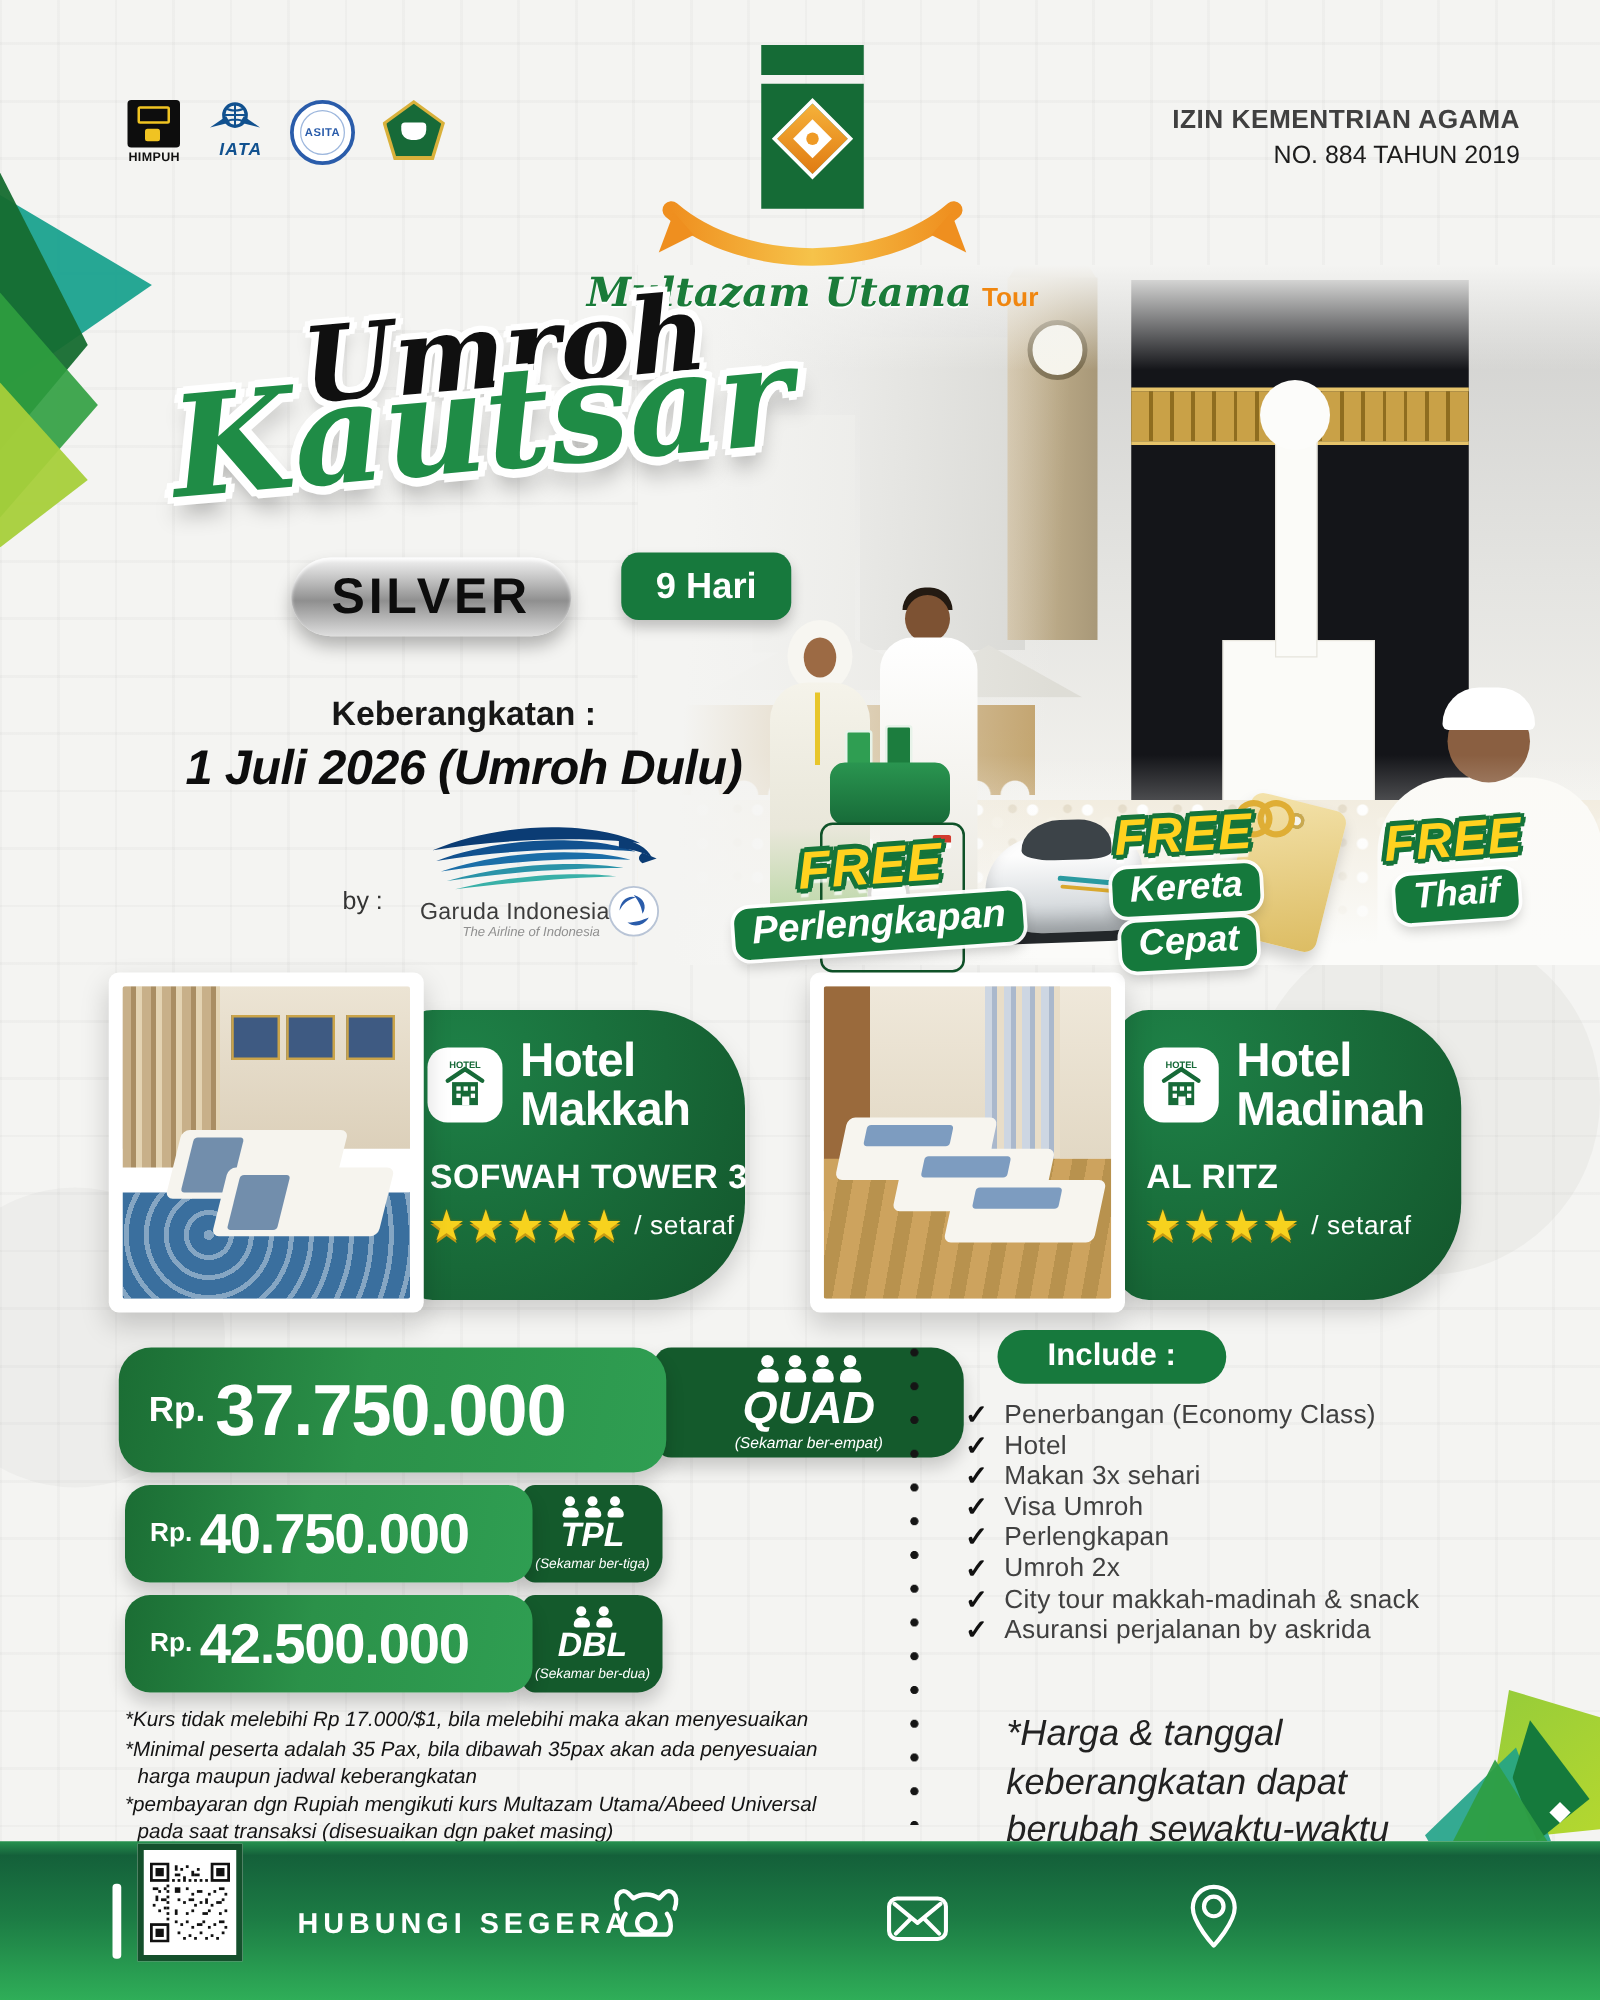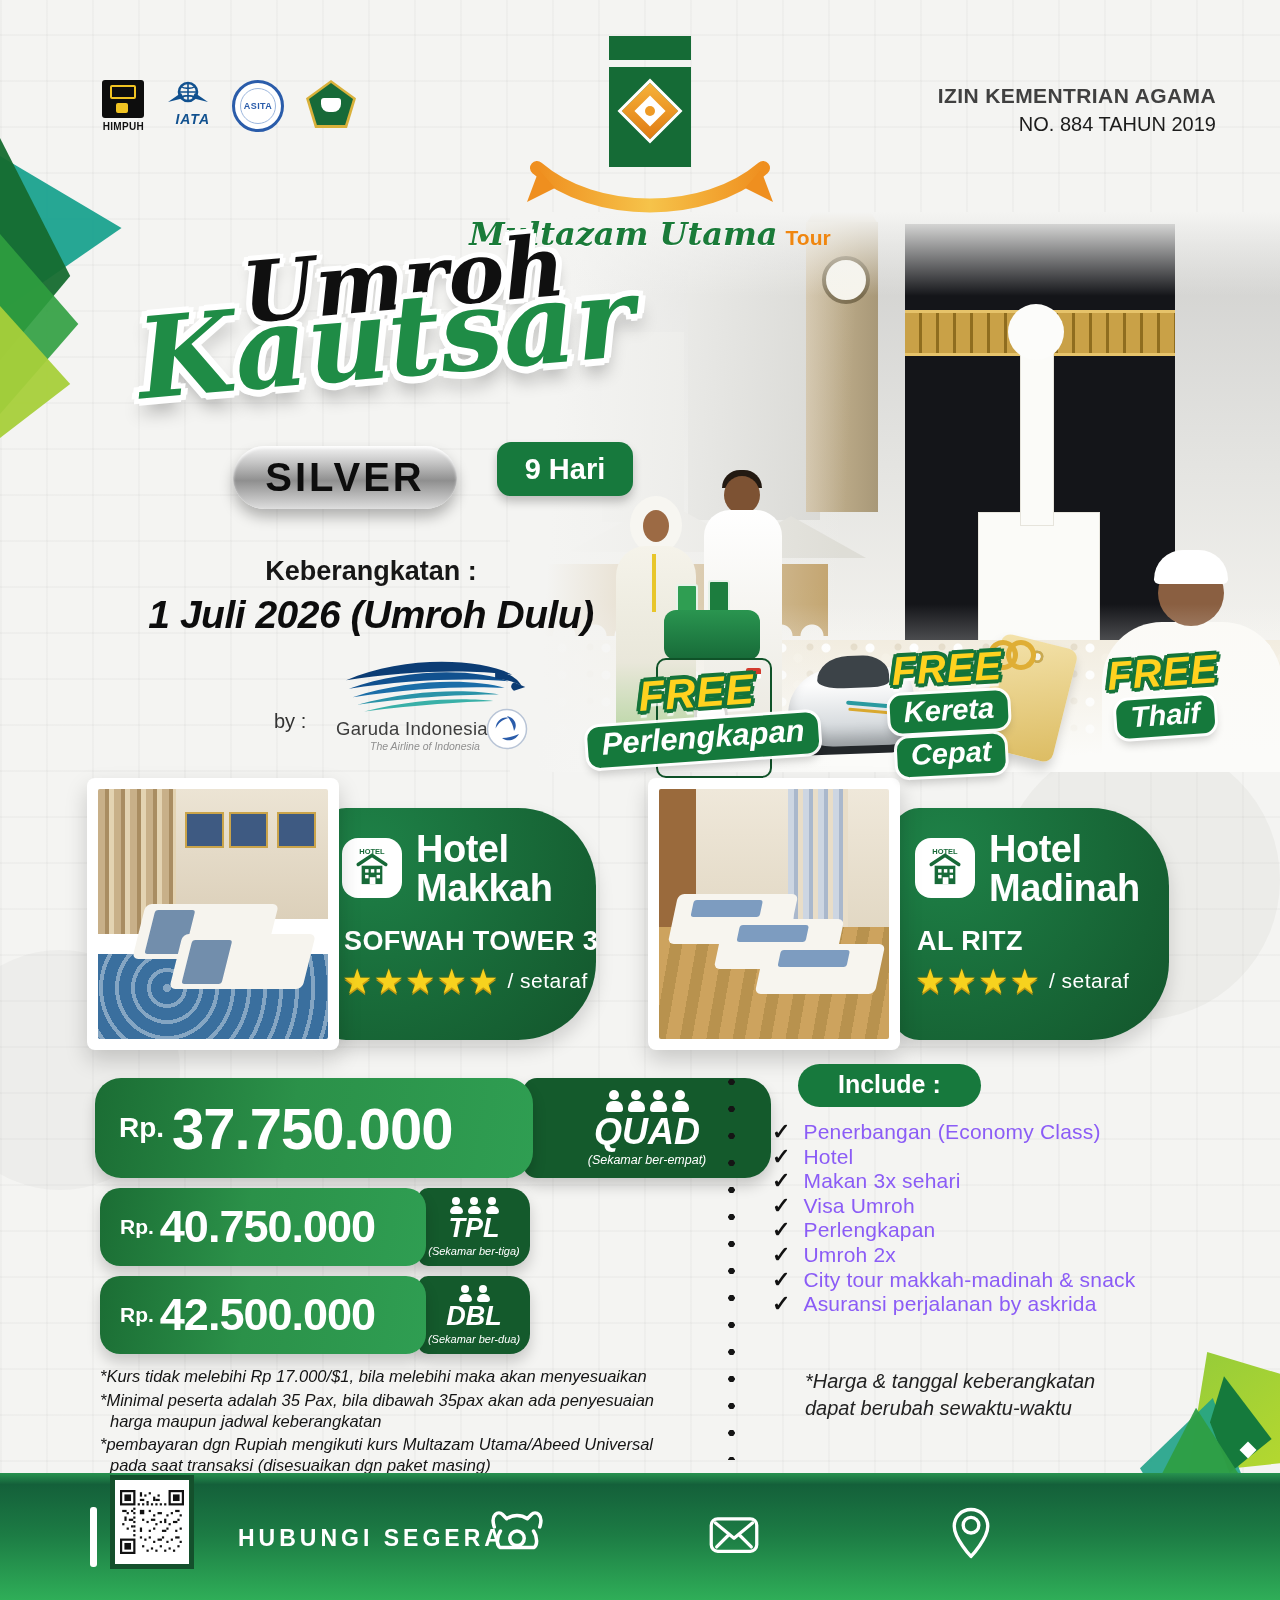--- a/index.html
+++ b/index.html
@@ -255,21 +255,21 @@
   .persons{display:flex;justify-content:center;}
   .person{position:relative;display:inline-block;margin:0 2.5px;}
   .person::before{content:"";position:absolute;top:0;left:50%;transform:translateX(-50%);
     border-radius:50%;background:#fff;}
   .person::after{content:"";position:absolute;bottom:0;left:0;right:0;background:#fff;
     border-radius:7px 7px 3px 3px;}
   .room-type{font-weight:800;font-style:italic;color:#fff;line-height:1;}
   .room-note{font-style:italic;color:#fff;margin-top:3px;white-space:nowrap;}
   .pr-1{left:95px;top:1078px;width:581px;height:100px;}
   .pr-1 .price-main{left:0;top:0;width:438px;height:100px;border-radius:26px;padding-left:24px;box-sizing:border-box;}
-  .pr-1 .price-side{left:428px;top:0;width:248px;height:100px;border-radius:14px 26px 26px 14px;}
+  .pr-1 .price-side{left:428px;top:0;width:248px;height:88px;border-radius:14px 26px 26px 14px;}
   .pr-1 .rp{font-size:28px;margin-right:8px;}
   .pr-1 .amount{font-size:58px;}
   .pr-1 .person{width:17px;height:22px;}
   .pr-1 .person::before{width:10px;height:10px;}
   .pr-1 .person::after{height:11px;}
   .pr-1 .room-type{font-size:36px;margin-top:2px;}
   .pr-1 .room-note{font-size:12.5px;}
   .pr-2,.pr-3{left:100px;width:430px;height:78px;}
   .pr-2{top:1188px;} .pr-3{top:1276px;}
   .pr-2 .price-main,.pr-3 .price-main{left:0;top:0;width:326px;height:78px;border-radius:20px;padding-left:20px;box-sizing:border-box;}
@@ -286,28 +286,28 @@
   .dotline{position:absolute;left:728px;top:1078px;width:7px;height:382px;z-index:2;
     background-image:radial-gradient(circle 3px at 3.5px 4px,#151515 3px,transparent 3.5px);
     background-size:7px 27px;background-repeat:repeat-y;}
   .include{position:absolute;left:752px;top:1064px;width:470px;z-index:2;}
   .include-pill{display:inline-block;margin-left:46px;background:#17793d;color:#fff;border-radius:22px;
     padding:6px 40px 8px;font-size:25px;font-weight:800;}
   .include-list{margin-top:13px;}
   .inc-row{display:flex;align-items:flex-start;gap:13px;margin-left:20px;line-height:24.6px;}
   .check{font-size:22px;font-weight:700;color:#111;}
   .check::before{content:"✓";}
-  .inc-label{font-size:21px;font-weight:500;color:#8b5cf6;letter-spacing:.2px;}
+  .inc-label{font-size:21px;font-weight:500;color:#404040;letter-spacing:.2px;}
 
   
   .footnotes{position:absolute;left:100px;top:1366px;width:565px;z-index:2;}
   .footnotes p{margin:0 0 3px;font-size:16.5px;font-style:italic;color:#141414;line-height:1.26;
     padding-left:10px;text-indent:-10px;}
   .disclaimer{position:absolute;left:805px;top:1368px;width:332px;z-index:2;
-    font-size:20px;font-style:italic;font-weight:500;color:#222;line-height:1.33;}
+    font-size:29px;font-style:italic;font-weight:500;color:#222;line-height:1.33;}
 
   
   .deco-br{position:absolute;left:1140px;top:1352px;width:140px;height:121px;z-index:1;}
   .deco-br div{position:absolute;inset:0;}
   .db-light{background:linear-gradient(140deg,#8ec93c,#b5d82f);clip-path:polygon(48% 0,100% 18%,100% 92%,34% 100%);}
   .db-teal{background:#1fa287;clip-path:polygon(0 96%,52% 38%,72% 100%,2% 100%);opacity:.9;}
   .db-dark{background:#157a3c;clip-path:polygon(60% 20%,94% 72%,64% 100%,50% 58%);}
   .db-mid{background:#2e9e45;clip-path:polygon(40% 46%,70% 100%,16% 100%);opacity:.95;}
   .db-diamond{position:absolute;left:1242px;top:1444px;width:12px;height:12px;background:#fff;
     transform:rotate(45deg);z-index:2;}

